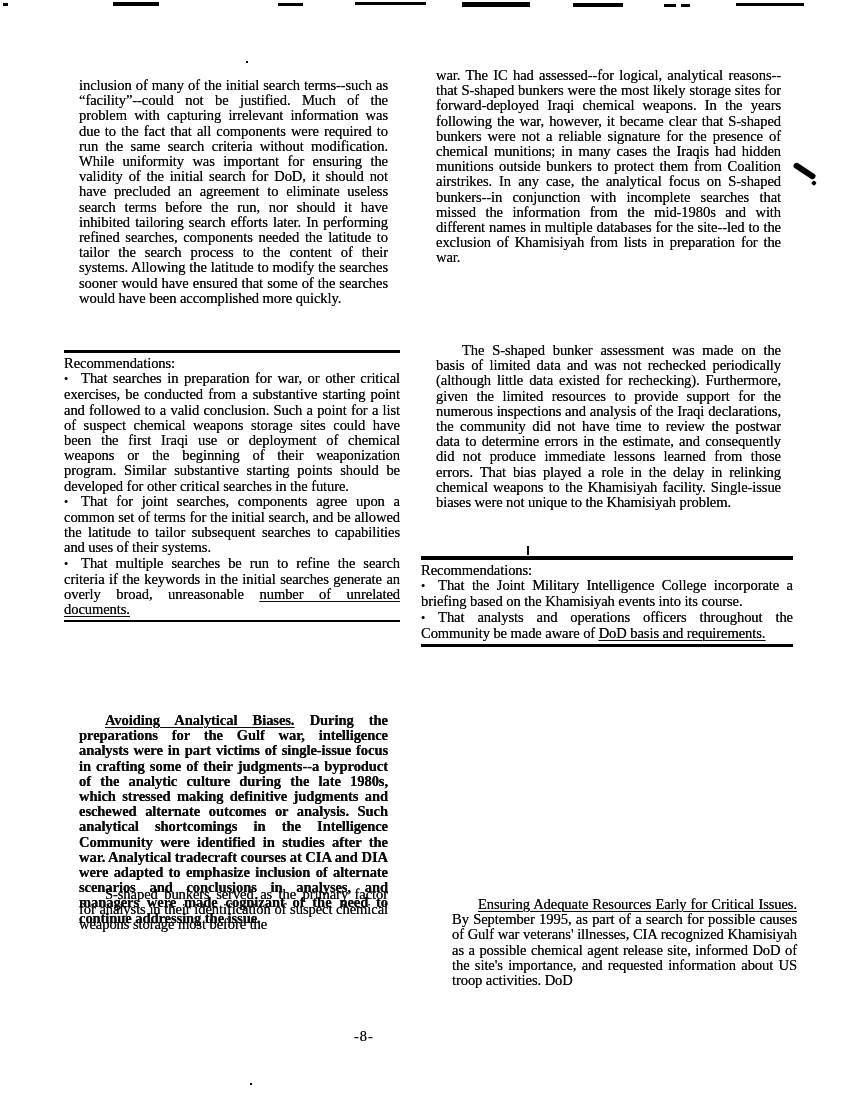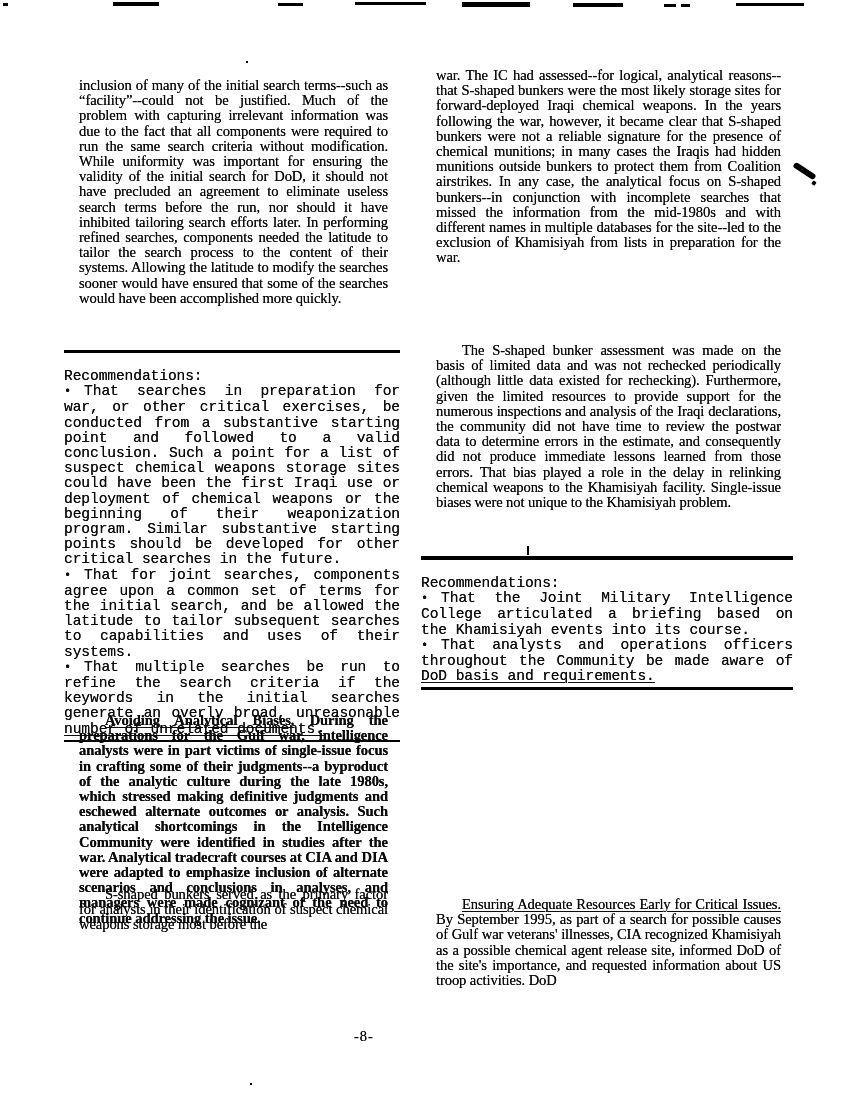--- a/index.html
+++ b/index.html
@@ -15,22 +15,21 @@
     text-align:justify;
     letter-spacing:-0.1px;
     text-shadow:0 0 0.5px rgba(0,0,0,0.85);
   }
   .block p { margin:12px; }
   .indent { text-indent:26px; }
   .u { text-decoration:underline; text-decoration-thickness:1.4px; text-underline-offset:2px; }
   .rec {
     border-top:3px solid #000;
     border-bottom:2px solid #000;
-    padding:16px 0 3px 0;
-    font-family:Liberation Mono, monospace;
+    padding:3px 0 3px 0;
   }
   .rec-right { border-top:4px solid #000; border-bottom:3px solid #000; }
   .rec-heading { text-align:left; }
   .bullet-item .marker { margin-right:13px; font-size:12px; }
   .dash { position:absolute; background:#000; }
   .footer-num {
     position:absolute; left:354px; top:1028px;
     font-size:14.5px; letter-spacing:1px;
     text-shadow:0 0 0.5px rgba(0,0,0,0.85);
   }
@@ -86,23 +85,23 @@
   <div class="block" style="left:424px;top:56px;width:369px;">
     <p>war. The IC had assessed--for logical, analytical reasons--that S-shaped bunkers were the most likely storage sites for forward-deployed Iraqi chemical weapons. In the years following the war, however, it became clear that S-shaped bunkers were not a reliable signature for the presence of chemical munitions; in many cases the Iraqis had hidden munitions outside bunkers to protect them from Coalition airstrikes. In any case, the analytical focus on S-shaped bunkers--in conjunction with incomplete searches that missed the information from the mid-1980s and with different names in multiple databases for the site--led to the exclusion of Khamisiyah from lists in preparation for the war.</p>
   </div>
 
   <div class="block" style="left:424px;top:331px;width:369px;">
     <p class="indent">The S-shaped bunker assessment was made on the basis of limited data and was not rechecked periodically (although little data existed for rechecking). Furthermore, given the limited resources to provide support for the numerous inspections and analysis of the Iraqi declarations, the community did not have time to review the postwar data to determine errors in the estimate, and consequently did not produce immediate lessons learned from those errors. That bias played a role in the delay in relinking chemical weapons to the Khamisiyah facility. Single-issue biases were not unique to the Khamisiyah problem.</p>
   </div>
 
   <div class="block rec rec-right" style="left:421px;top:556px;width:372px;">
     <div class="rec-heading">Recommendations:</div>
-    <div class="bullet-item"><span class="marker">•</span><span>That the Joint Military Intelligence College articulated a briefing based on the Khamisiyah events into its course.</span></div>
+    <div class="bullet-item"><span class="marker">•</span><span>That the Joint Military Intelligence College incorporate a briefing based on the Khamisiyah events into its course.</span></div>
     <div class="bullet-item"><span class="marker">•</span><span>That analysts and operations officers throughout the Community be made aware of</span> <span class="u">DoD basis and requirements.</span></div>
   </div>
 
-  <div class="block" style="left:424px;top:885px;width:369px;">
+  <div class="block" style="left:440px;top:885px;width:369px;">
     <p class="indent"><span class="u">Ensuring Adequate Resources Early for Critical Issues.</span> <span>By September 1995, as part of a search for possible causes of Gulf war veterans' illnesses, CIA recognized Khamisiyah as a possible chemical agent release site, informed DoD of the site's importance, and requested information about US troop activities. DoD</span></p>
   </div>
 
   <div class="footer-num">-8-</div>
 
 </div>
 
 </body></html>

